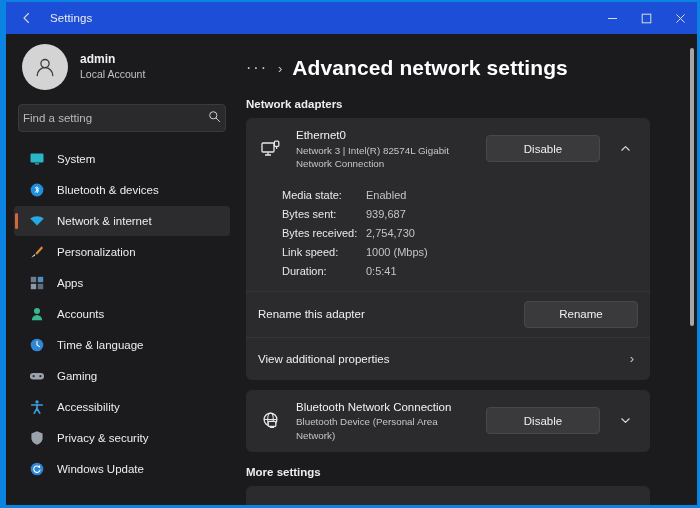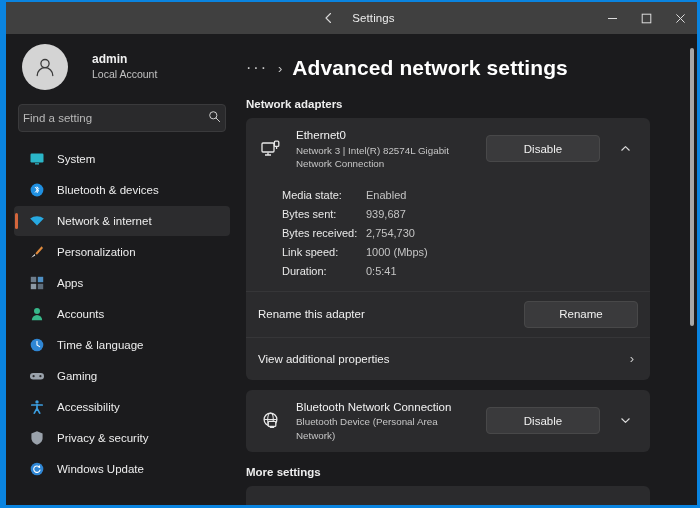--- a/index.html
+++ b/index.html
@@ -17,24 +17,23 @@
     border-right: 3px solid #0a84e0;
     border-top: 2px solid #0a84e0;
     border-bottom: 3px solid #0a84e0;
     display: flex; flex-direction: column;
     overflow: hidden;
   }
 
   
   #titlebar {
     height: 32px; flex: none;
-    background: #404040;
+    background: #1d4ed8;
     display: flex; align-items: center;
     position: relative;
-    justify-content: center;
   }
   .back-btn {
     width: 34px; height: 30px; margin-left: 4px;
     display: flex; align-items: center; justify-content: center;
     color: #d8d8d8; font-size: 14px; border-radius: 4px;
   }
   .win-title {
     font-size: 11.5px; color: #ececec; margin-left: 6px; letter-spacing: .1px;
   }
   .win-controls { position: absolute; right: 0; top: 0; display: flex; height: 32px; }
@@ -45,21 +44,21 @@
   .wc svg { display: block; }
 
   
   #body { flex: 1; display: flex; min-height: 0; position: relative; }
 
   
   #sidebar {
     width: 232px; flex: none; background: #1b1b1d;
     padding: 0 8px; overflow: hidden; position: relative;
   }
-  .profile { display: flex; align-items: center; gap: 24px; padding: 10px 8px 14px 8px; }
+  .profile { display: flex; align-items: center; gap: 12px; padding: 10px 8px 14px 8px; }
   .avatar {
     width: 46px; height: 46px; border-radius: 50%;
     background: #d4d4d4; display: flex; align-items: center; justify-content: center;
     flex: none;
   }
   .pname { font-size: 12px; font-weight: bold; color: #f0f0f0; line-height: 1.3; }
   .psub { font-size: 10.5px; color: #c2c2c2; line-height: 1.3; }
 
   .searchbox {
     height: 28px; margin: 0 4px 12px 4px; background: #2a2a2c;

